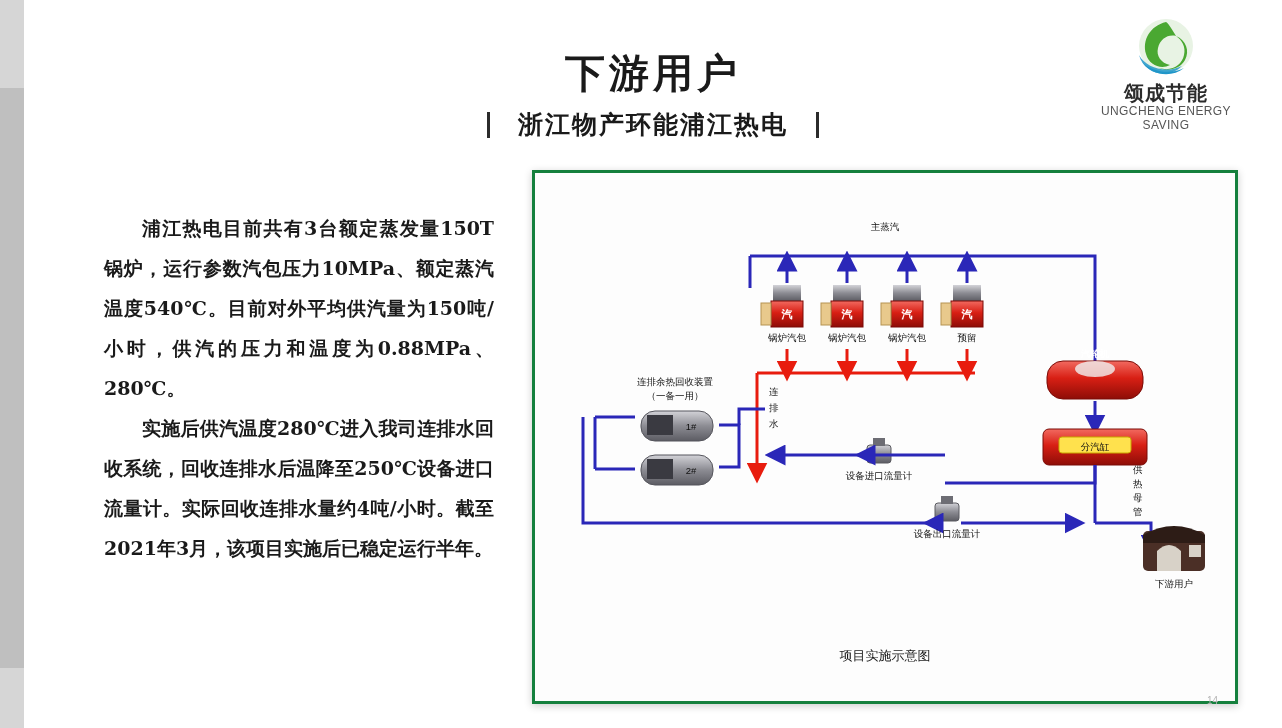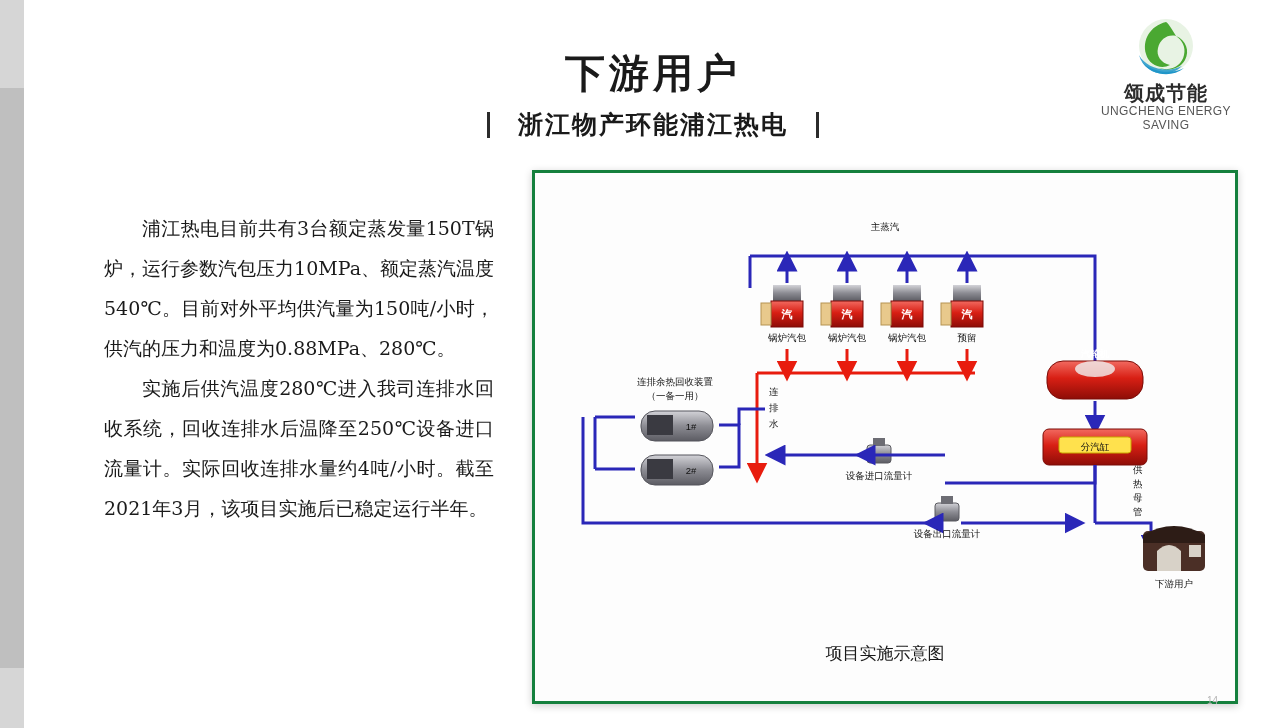--- a/index.html
+++ b/index.html
@@ -44,31 +44,31 @@
     position:absolute;left:0;top:86px;width:136px;text-align:center;
     font-size:12px;color:#555;letter-spacing:0.4px;
   }
 
   
   .body-text{
     position:absolute;left:80px;top:208px;width:390px;
     font-family:"DejaVu Serif","Liberation Serif",serif;
     font-size:19px;line-height:40px;color:#1a1a1a;text-align:justify;
   }
-  .body-text p{margin:0 0 0 0;text-indent:2em;}
+  .body-text p{margin:0 0 0 0;text-indent:2em;font-weight:bold;}
 
   
   .figure-card{
     position:absolute;left:508px;top:170px;width:700px;height:528px;
     background:#fdfdfd;box-shadow:0 2px 8px rgba(0,0,0,.20);
     border:3px solid #15803d;
   }
   .figure-caption{
     position:absolute;left:0;bottom:36px;width:100%;text-align:center;
-    font-size:17px;color:#1a1a1a;
+    font-size:13px;color:#1a1a1a;
     font-family:"DejaVu Serif","Liberation Serif",serif;
   }
   .diagram{position:absolute;left:0;top:0;width:700px;height:470px;}
 
   .page-num{
     position:absolute;right:64px;bottom:22px;font-size:10px;color:#b4b4b4;
   }
   .lbl{font-size:9.5px;fill:#111;font-family:"Liberation Sans","DejaVu Sans",sans-serif;}
   .lbl-w{font-size:9.5px;fill:#fff;font-family:"Liberation Sans","DejaVu Sans",sans-serif;font-weight:bold;}
 </style>

